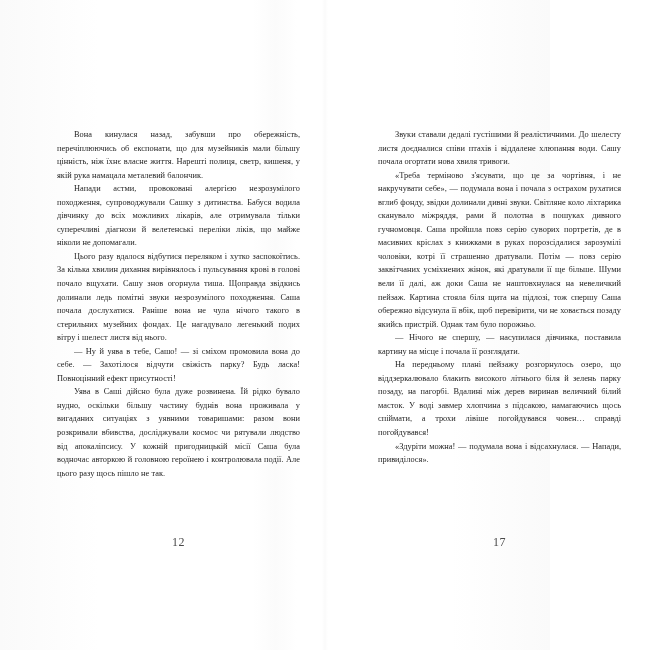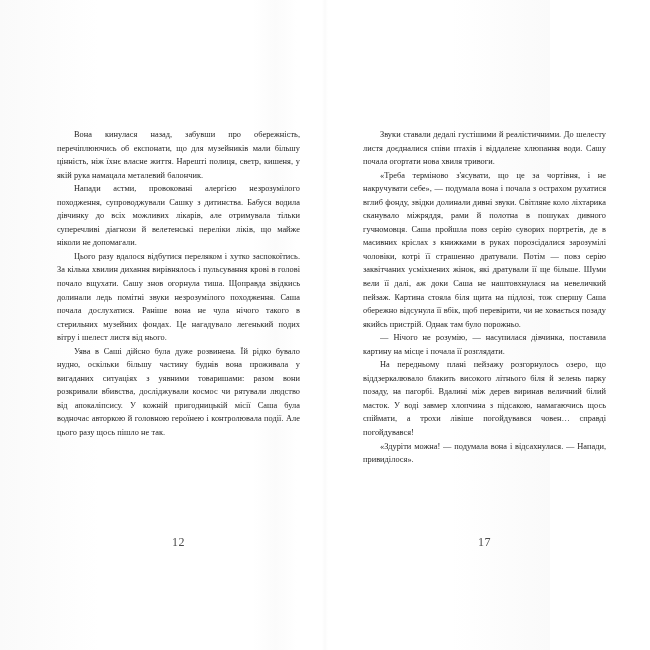--- a/index.html
+++ b/index.html
@@ -33,21 +33,21 @@
     pointer-events: none;
   }
 
   .page {
     position: absolute;
     top: 0;
     height: 650px;
     box-sizing: border-box;
   }
   .page-left  { left: 0;   width: 325px; }
-  .page-right { left: 310px; width: 325px; }
+  .page-right { left: 325px; width: 325px; }
 
   .text-block {
     position: absolute;
     top: 128px;
     width: 243px;
     font-size: 8.35px;
     line-height: 13.55px;
     text-align: justify;
     text-justify: inter-word;
     letter-spacing: 0.02px;
@@ -97,29 +97,30 @@
 
 <div id="book-spread">
 
   <div class="gutter"></div>
 
   <div class="page page-left">
     <div class="text-block">
       <p class="para">Вона кинулася назад, забувши про обережність, перечіплюючись об експонати, що для музейників мали більшу цінність, ніж їхнє власне життя. Нарешті полиця, светр, кишеня, у якій рука намацала металевий балончик.</p>
       <p class="para">Напади астми, провоковані алергією незрозумілого походження, супроводжували Сашку з дитинства. Бабуся водила дівчинку до всіх можливих лікарів, але отримувала тільки суперечливі діагнози й велетенські переліки ліків, що майже ніколи не допомагали.</p>
       <p class="para">Цього разу вдалося відбутися переляком і хутко заспокоїтись. За кілька хвилин дихання вирівнялось і пульсування крові в голові почало вщухати. Сашу знов огорнула тиша. Щоправда звідкись долинали ледь помітні звуки незрозумілого походження. Саша почала дослухатися. Раніше вона не чула нічого такого в стерильних музейних фондах. Це нагадувало легенький подих вітру і шелест листя від нього.</p>
+      <p class="para">— Ну й уява в тебе, Сашо! — зі сміхом промовила вона до себе. — Захотілося відчути свіжість парку? Будь ласка! Повноцінний ефект присутності!</p>
       <p class="para">Уява в Саші дійсно була дуже розвинена. Їй рідко бувало нудно, оскільки більшу частину буднів вона проживала у вигаданих ситуаціях з уявними товаришами: разом вони розкривали вбивства, досліджували космос чи рятували людство від апокаліпсису. У кожній пригодницькій місії Саша була водночас авторкою й головною героїнею і контролювала події. Але цього разу щось пішло не так.</p>
     </div>
     <div class="folio">12</div>
   </div>
 
   <div class="page page-right">
     <div class="text-block">
       <p class="para">Звуки ставали дедалі густішими й реалістичними. До шелесту листя доєдналися співи птахів і віддалене хлюпання води. Сашу почала огортати нова хвиля тривоги.</p>
       <p class="para">«Треба терміново з'ясувати, що це за чортівня, і не накручувати себе», — подумала вона і почала з острахом рухатися вглиб фонду, звідки долинали дивні звуки. Світляне коло ліхтарика сканувало міжряддя, рами й полотна в пошуках дивного гучномовця. Саша пройшла повз серію суворих портретів, де в масивних кріслах з книжками в руках порозсідалися зарозумілі чоловіки, котрі її страшенно дратували. Потім — повз серію заквітчаних усміхнених жінок, які дратували її ще більше. Шуми вели її далі, аж доки Саша не наштовхнулася на невеличкий пейзаж. Картина стояла біля щита на підлозі, тож спершу Саша обережно відсунула її вбік, щоб перевірити, чи не ховається позаду якийсь пристрій. Однак там було порожньо.</p>
-      <p class="para">— Нічого не розумію, — насупилася дівчинка, поставила картину на місце і почала її розглядати.</p>
+      <p class="para">— Нічого не спершу, — насупилася дівчинка, поставила картину на місце і почала її розглядати.</p>
       <p class="para">На передньому плані пейзажу розгорнулось озеро, що віддзеркалювало блакить високого літнього біля й зелень парку позаду, на пагорбі. Вдалині між дерев виринав величний білий масток. У воді завмер хлопчина з підсакою, намагаючись щось спіймати, а трохи лівіше погойдувався човен… справді погойдувався!</p>
       <p class="para">«Здуріти можна! — подумала вона і відсахнулася. — Напади, привиділося».</p>
     </div>
     <div class="folio">17</div>
   </div>
 
 </div>
 
 </body></html>

